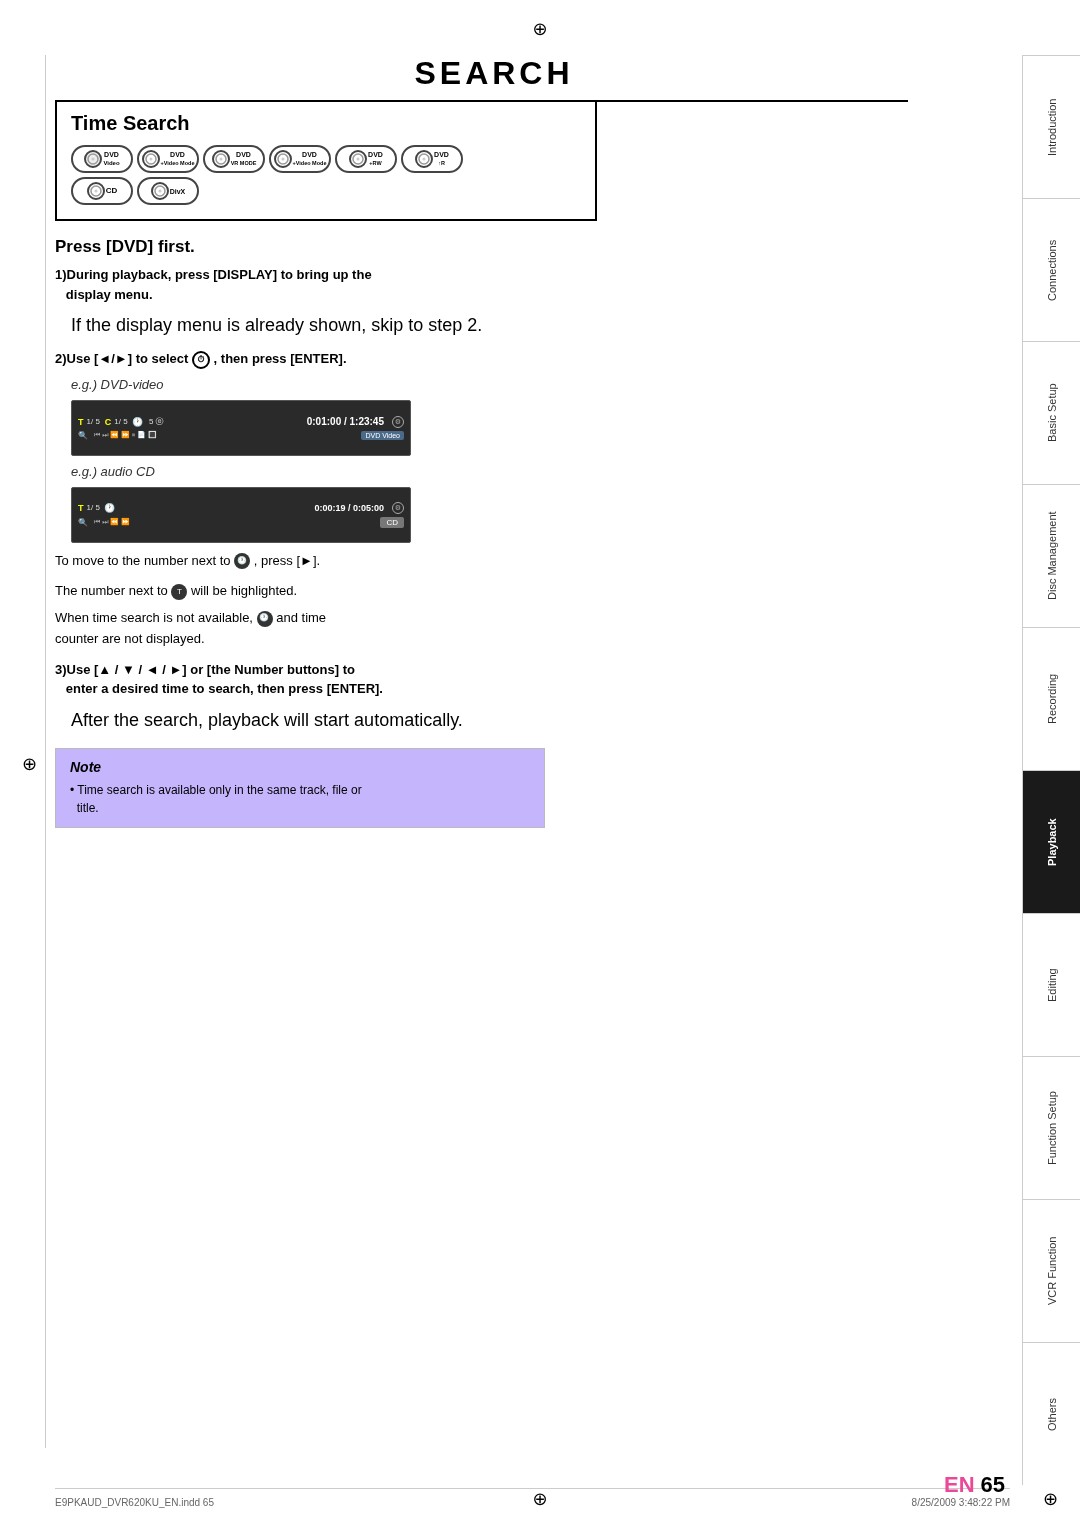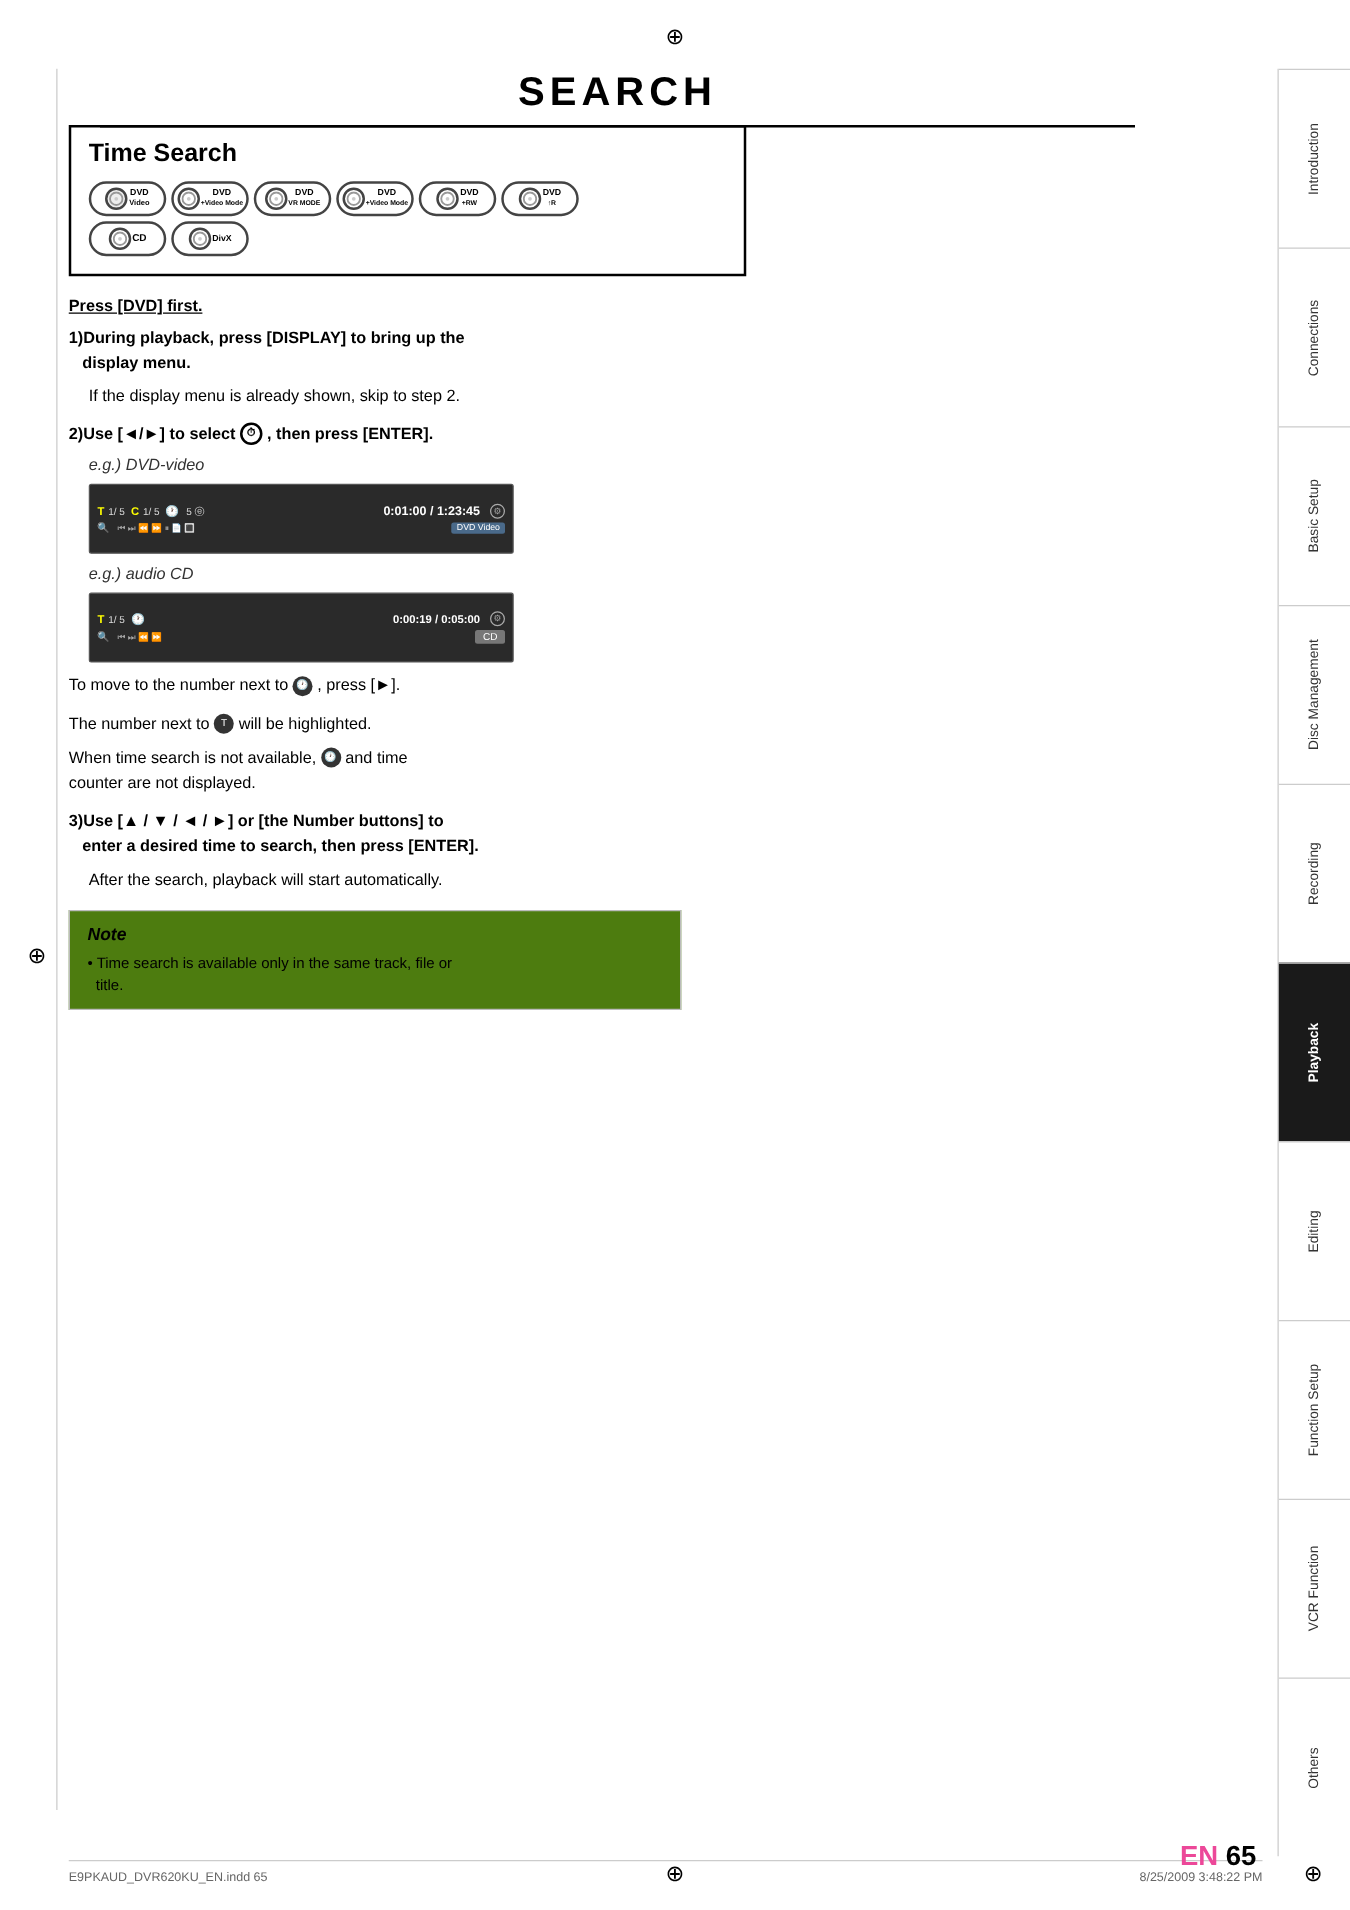--- a/index.html
+++ b/index.html
@@ -151,38 +151,37 @@
     .disc-row-2 {
       display: flex;
       gap: 4px;
       margin-top: 2px;
     }
 
     
     .press-dvd {
       font-weight: bold;
       margin: 10px 0 8px 0;
-      font-size: 13px;
-      text-decoration: underline;
+      font-size: 17px;
     }
 
     
     .step {
       margin-bottom: 8px;
       font-size: 13px;
       line-height: 1.5;
     }
 
     .step-num {
       font-weight: bold;
     }
 
     .step-indent {
       margin-left: 16px;
-      font-size: 13px;
+      font-size: 18px;
       line-height: 1.5;
     }
 
     .step-sub {
       margin-left: 16px;
       font-style: italic;
       font-size: 13px;
       color: #333;
     }
 
@@ -232,21 +231,21 @@
     }
 
     .display-bottom-row {
       display: flex;
       align-items: center;
       gap: 3px;
     }
 
     
     .note-box {
-      background: #4d7c0f;
+      background: #c4b5fd;
       border: 1px solid #bbb;
       padding: 10px 14px;
       margin-top: 14px;
       width: 490px;
     }
 
     .note-title {
       font-style: italic;
       font-weight: bold;
       font-size: 14px;

